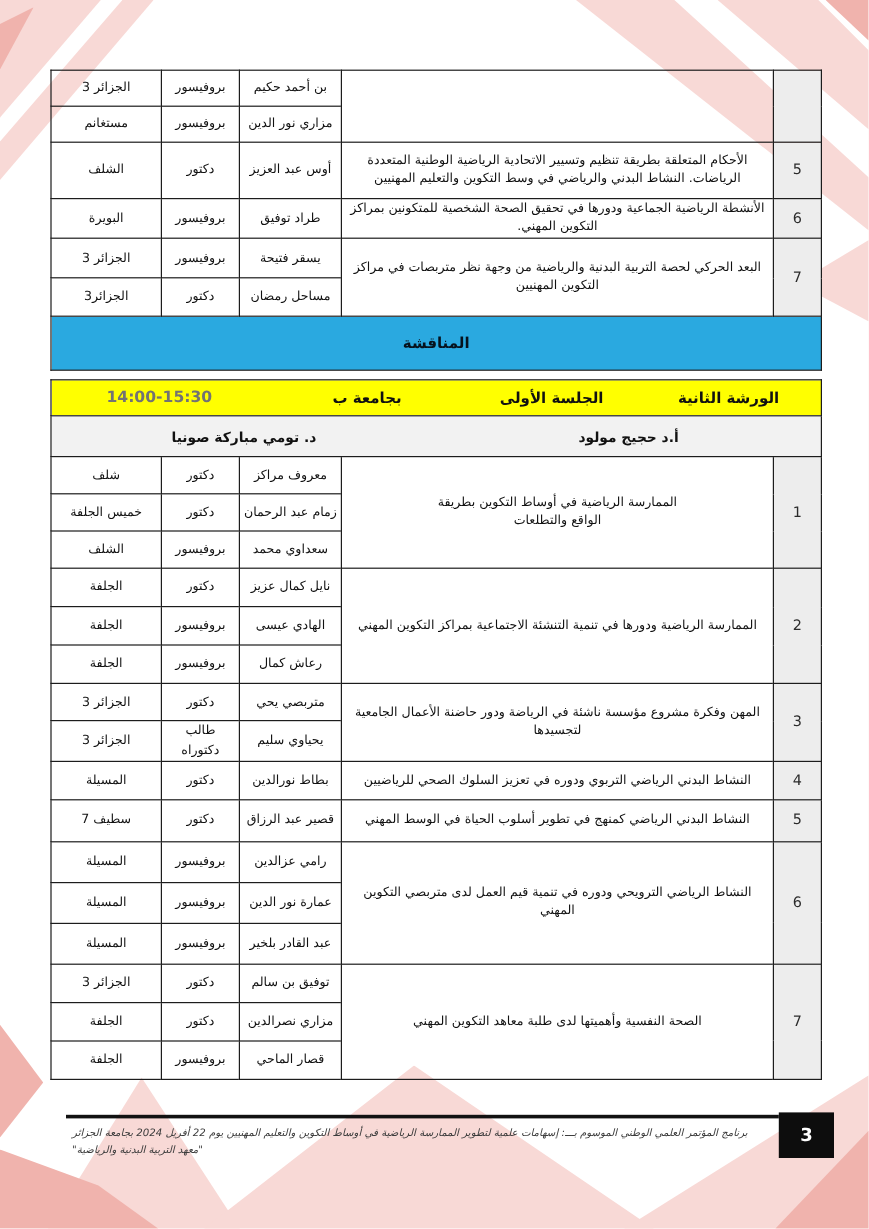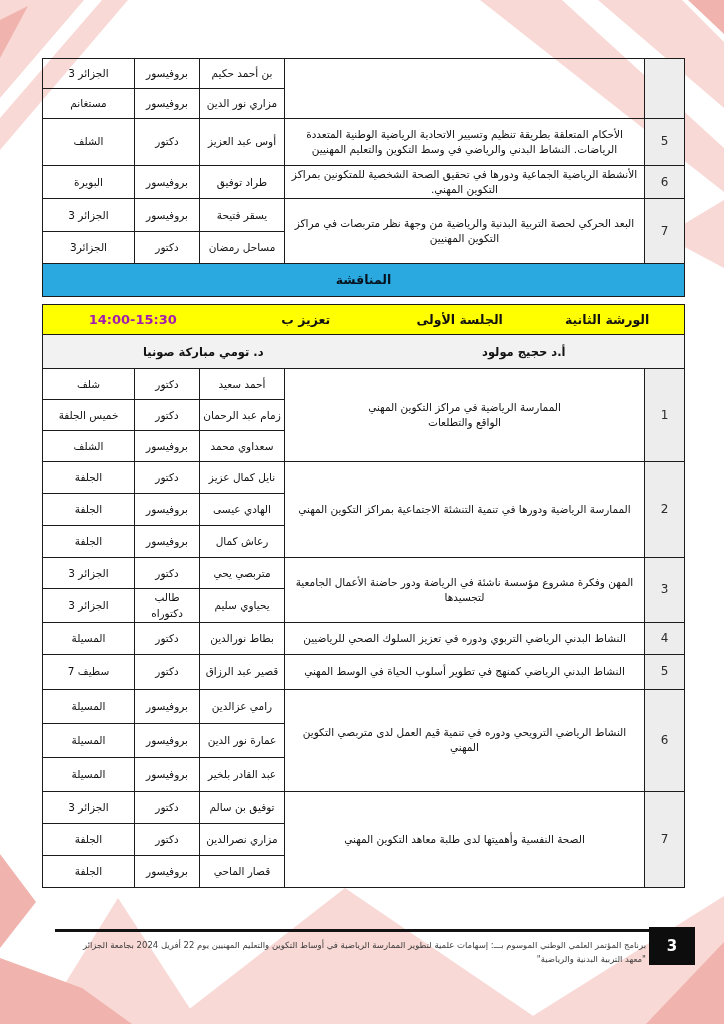--- a/index.html
+++ b/index.html
@@ -36,44 +36,44 @@
   }
   td{
     border:1px solid #1c1c1c;
     text-align:center;vertical-align:middle;
     font-size:10.5px;color:#111;line-height:1.45;
     padding:1px 3px;overflow:hidden;
   }
   .outer{border:1.6px solid #111;}
   .numcell{background:#ededed;font-size:12px;color:#2b2b2b;}
   .topic{white-space:pre-line;font-size:10.5px;margin-left:32px;}
-  .r29{height:33px}.r30{height:30px}.r31{height:31px}.r32{height:32px}
+  .r29{height:45px}.r30{height:30px}.r31{height:31px}.r32{height:32px}
   .r33{height:33px}.r34{height:34px}.r35{height:35px}.r47{height:47px}
   .discussion{
     background:#2aa9e0;font-weight:bold;font-size:12.5px;color:#06121d;
   }
   .sessionbar{background:#ffff00;padding:0;}
   .sessionbar .grid{
     display:grid;grid-template-columns:24% 22% 26% 28%;align-items:center;height:100%;
   }
   .sessionbar .cell{font-weight:bold;font-size:12.5px;color:#111;}
-  .sessionbar .time{color:#a21caf;font-size:13px;direction:ltr;}
+  .sessionbar .time{color:#737373;font-size:13px;direction:ltr;}
   .chairsrow{background:#f2f2f2;padding:0;}
   .chairsrow .grid{display:grid;grid-template-columns:50% 50%;align-items:center;height:100%;}
   .chairsrow .cell{font-weight:bold;font-size:11.5px;color:#111;}
   .gap{height:7px;}
   
   .footer-line{position:absolute;left:55px;top:929px;width:594px;height:3px;background:#121212;z-index:2;}
   .page-box{
     position:absolute;left:649px;top:927px;width:46px;height:38px;background:#0d0d0d;
     color:#fff;font-weight:bold;font-size:15px;display:flex;align-items:center;justify-content:center;z-index:2;
   }
   .footer-text{
     position:absolute;left:60px;top:938px;width:586px;z-index:2;
-    direction:rtl;text-align:right;font-size:8.5px;color:#3c3c3c;line-height:1.7;
+    direction:rtl;text-align:left;font-size:8.5px;color:#3c3c3c;line-height:1.7;font-style:italic;
   }
 </style>
 </head>
 <body>
 
 <div class="page">
 
   <div class="deco">
     <div class="shape pale s-tl1"></div>
     <div class="shape s-tl2"></div>
@@ -154,39 +154,39 @@
           <col style="width:85px">
           <col style="width:65px">
           <col style="width:92px">
         </colgroup>
       <tbody>
           <tr class="r30">
         <td class="sessionbar" colspan="5">
           <div class="grid">
             <span class="cell">الورشة الثانية</span>
             <span class="cell">الجلسة الأولى</span>
-            <span class="cell">تعزيز ب</span>
+            <span class="cell">بجامعة ب</span>
             <span class="cell time">14:00-15:30</span>
           </div>
         </td>
       </tr>
       <tr class="r34">
         <td class="chairsrow" colspan="5">
           <div class="grid">
             <span class="cell">أ.د حجيج مولود</span>
             <span class="cell">د. تومي مباركة صونيا</span>
           </div>
         </td>
       </tr>
 
       <tr class="r31">
         <td class="numcell" rowspan="3">1</td>
-        <td class="topic" rowspan="3">الممارسة الرياضية في مراكز التكوين المهني
+        <td class="topic" rowspan="3">الممارسة الرياضية في أوساط التكوين بطريقة
 الواقع والتطلعات</td>
-        <td>أحمد سعيد</td>
+        <td>معروف مراكز</td>
         <td>دكتور</td>
         <td>شلف</td>
       </tr>
       <tr class="r31">
         <td>زمام عبد الرحمان</td>
         <td>دكتور</td>
         <td>خميس الجلفة</td>
       </tr>
       <tr class="r31">
         <td>سعداوي محمد</td>

